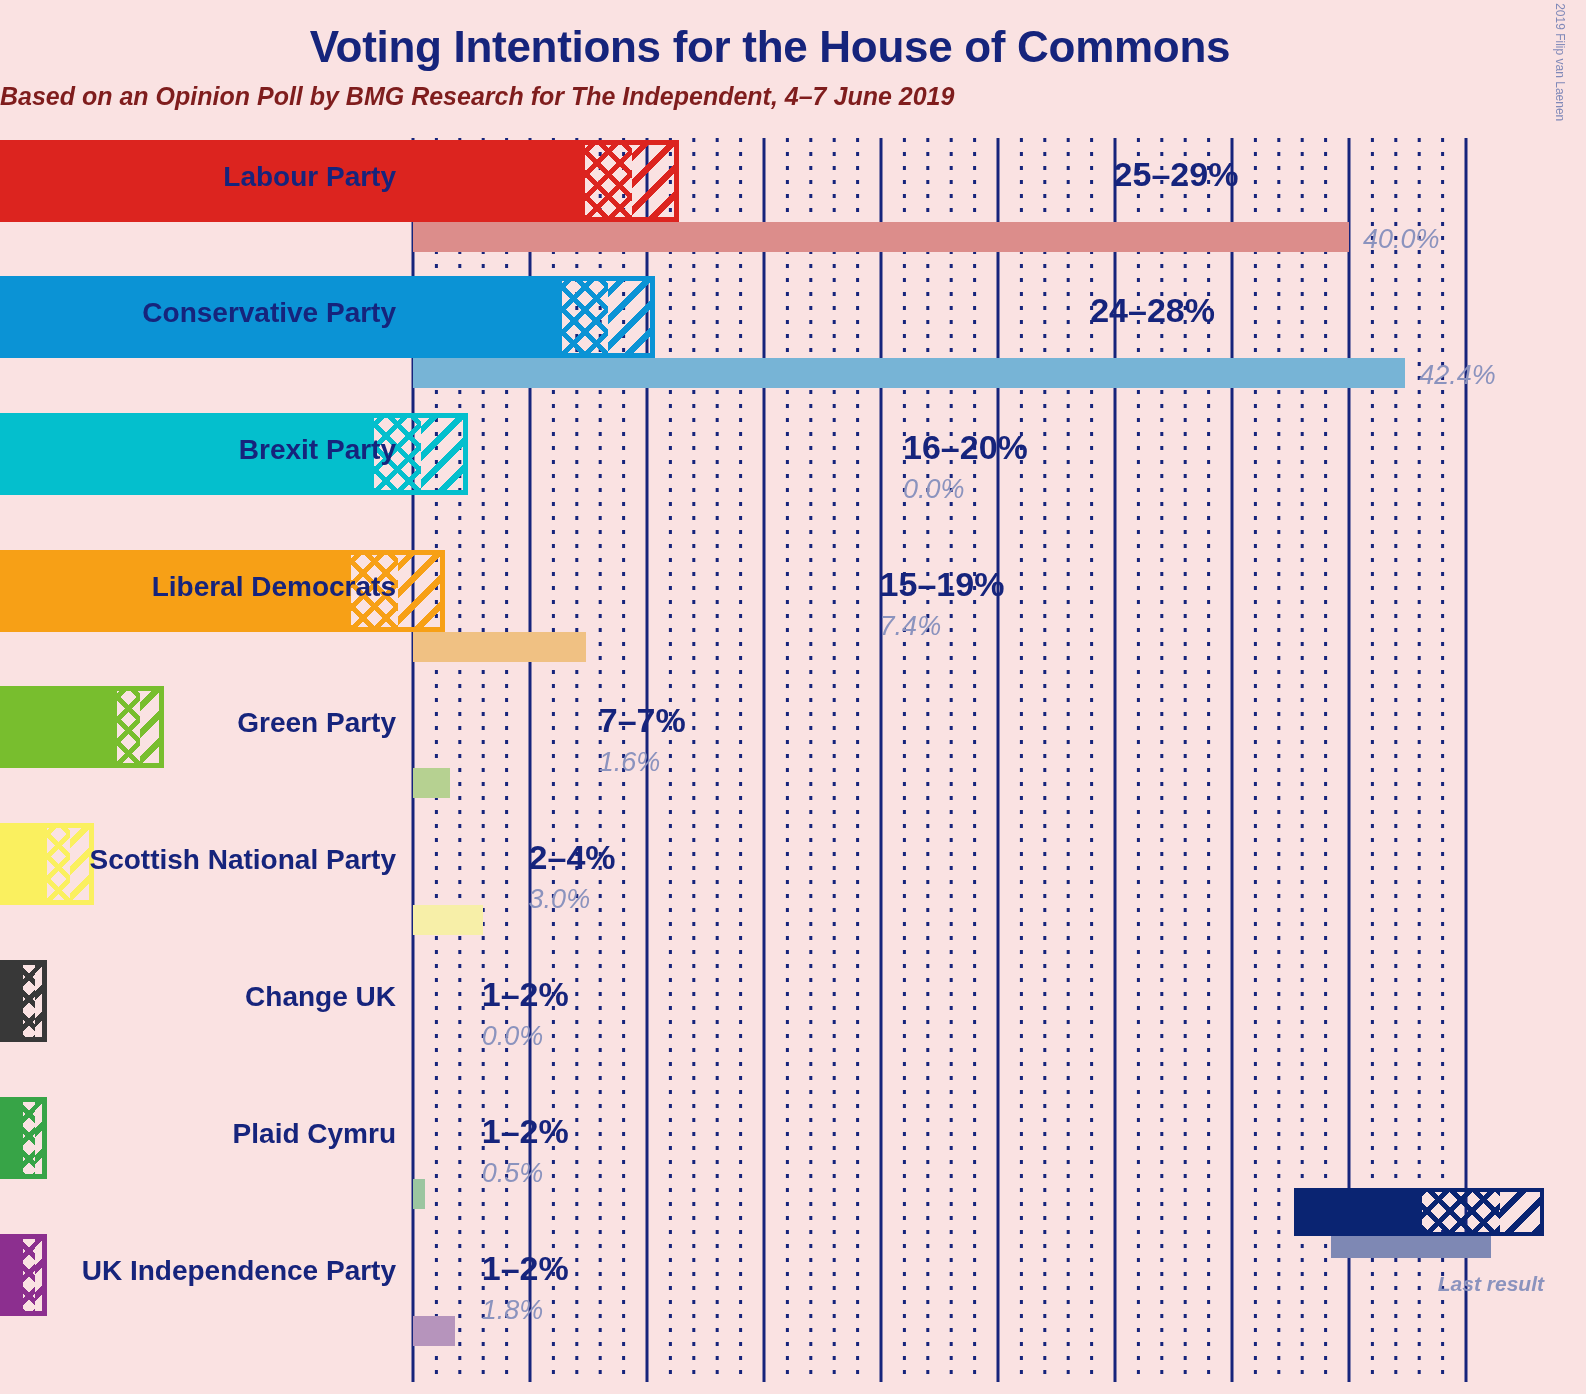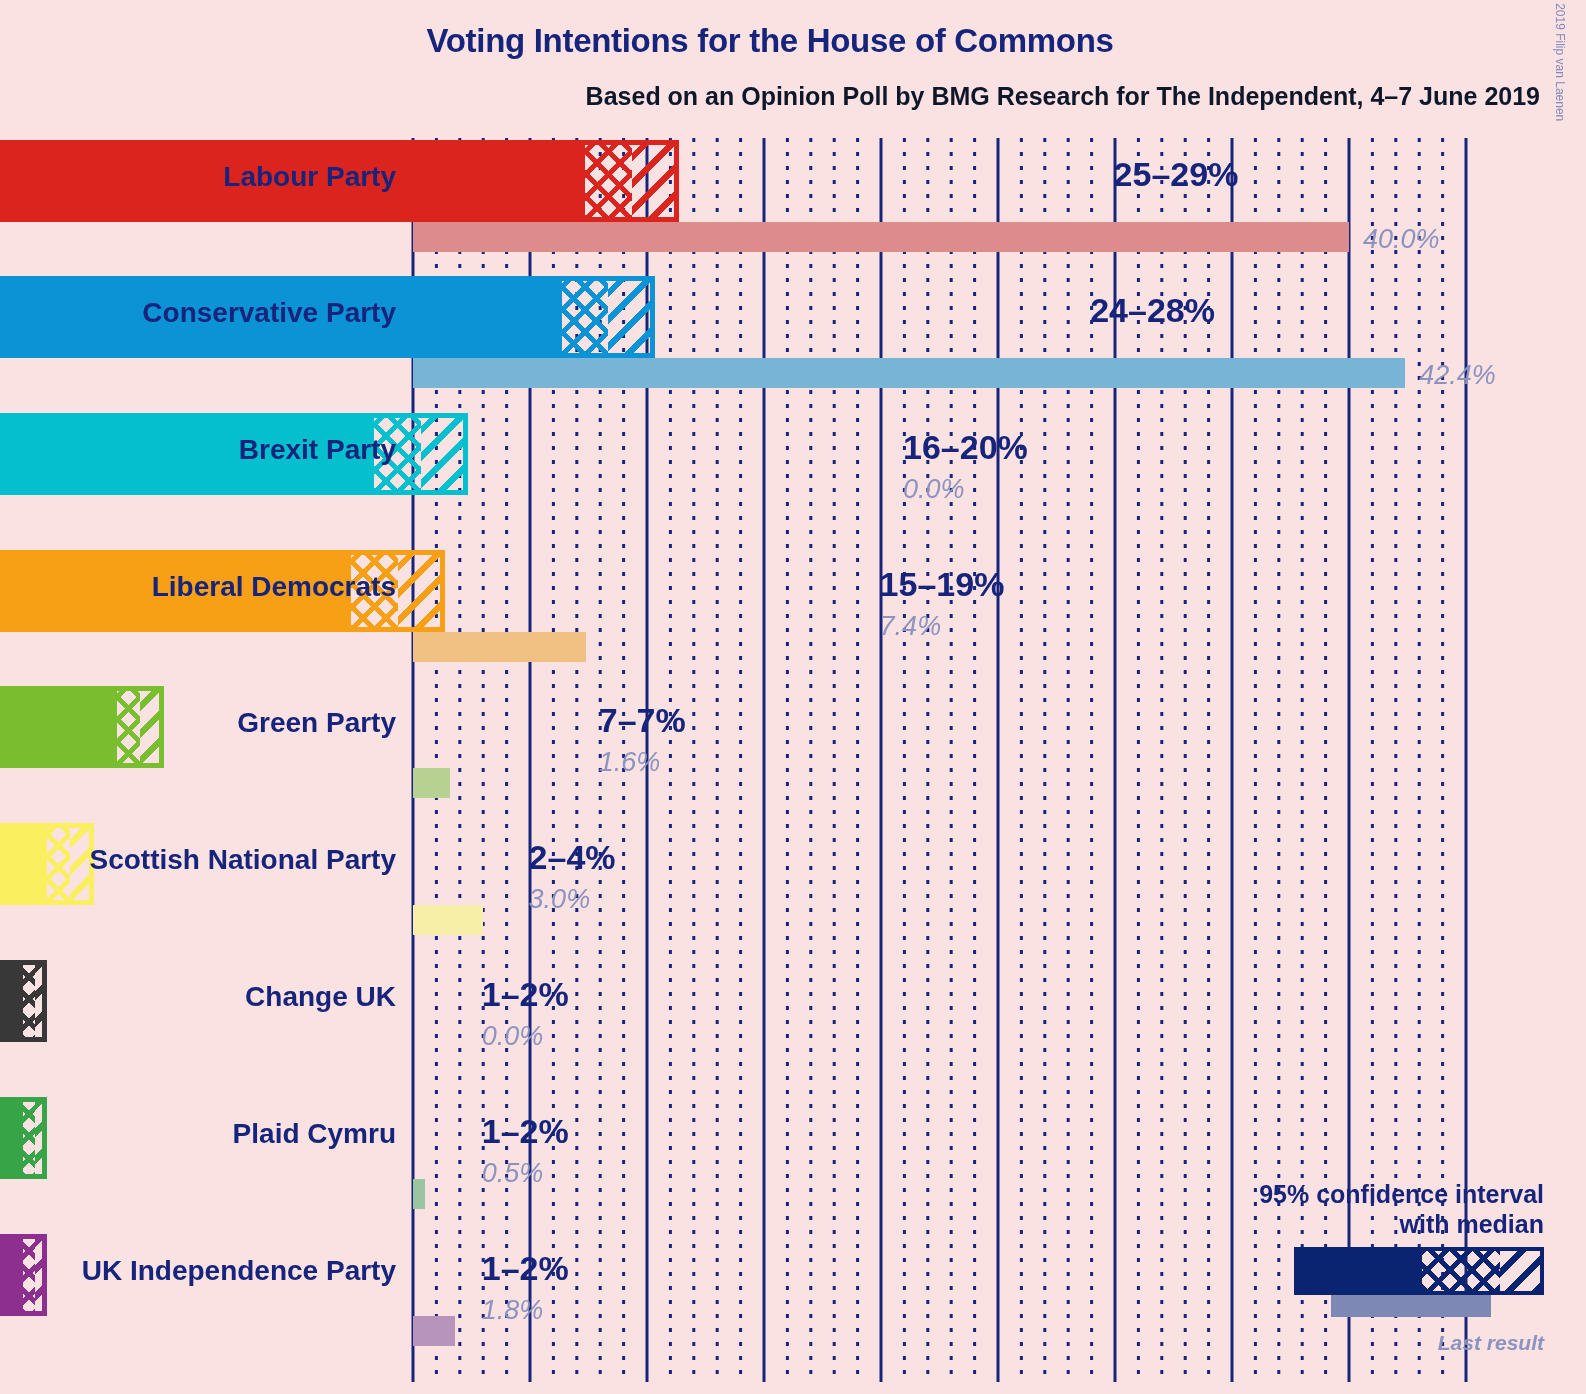--- a/index.html
+++ b/index.html
@@ -22,36 +22,37 @@
     height: 1394px;
   }
 
   
   .title {
     position: absolute;
     left: 0;
     top: 22px;
     width: 1540px;
     text-align: center;
-    font-size: 33px;
+    font-size: 44px;
     font-weight: bold;
     color: #16247C;
     letter-spacing: -0.3px;
     white-space: nowrap;
   }
   .subtitle {
     position: absolute;
     left: 0;
     top: 82px;
     width: 1540px;
-    text-align: right;
+    text-align: left;
     font-size: 25px;
     font-weight: bold;
-    color: #0f172a;
-    white-space: nowrap;
+    color: #7f1d1d;
+    white-space: nowrap;
+    font-style: italic;
   }
 
   
   .copyright {
     position: absolute;
     right: -64px;
     top: 74px;
     width: 180px;
     transform: rotate(90deg);
     transform-origin: center center;
@@ -367,24 +368,20 @@
           <div class="bar-diag" style="left: 35.1px; width: 11.7px; background-image: repeating-linear-gradient(-45deg, rgb(140, 47, 143) 0px, rgb(140, 47, 143) 6px, transparent 6px, transparent 19px);"></div>
           <div class="bar-outline" style="width: 46.8px; height: 82px; border-color: rgb(140, 47, 143);"></div>
         </div>
         <div class="row-label" style="top: 21px;">UK Independence Party</div>
         <div class="ci-label" style="left: 481.8px; top: 15px;">1–2%</div>
         <div class="last-label" style="left: 481.8px; top: 61px;">1.8%</div>
       </div>
     </div>
 
   <div class="legend">
-    <div class="legend-title">
-      <div>95% confidence interval</div>
-      <div>with median</div>
-    </div>
     <div class="legend-swatch-wrap">
       <div class="legend-last" style="background: rgb(126, 136, 180);"></div>
       <div class="legend-bar">
         <div class="legend-solid"></div>
         <div class="legend-cross" style="background-image: repeating-linear-gradient(45deg, rgb(10, 36, 114) 0px, rgb(10, 36, 114) 5px, transparent 5px, transparent 16px), repeating-linear-gradient(-45deg, rgb(10, 36, 114) 0px, rgb(10, 36, 114) 5px, transparent 5px, transparent 16px);"></div>
         <div class="legend-diag" style="background-image: repeating-linear-gradient(-45deg, rgb(10, 36, 114) 0px, rgb(10, 36, 114) 6px, transparent 6px, transparent 19px);"></div>
       </div>
     </div>
     <div class="legend-last-label">Last result</div>
   </div>

